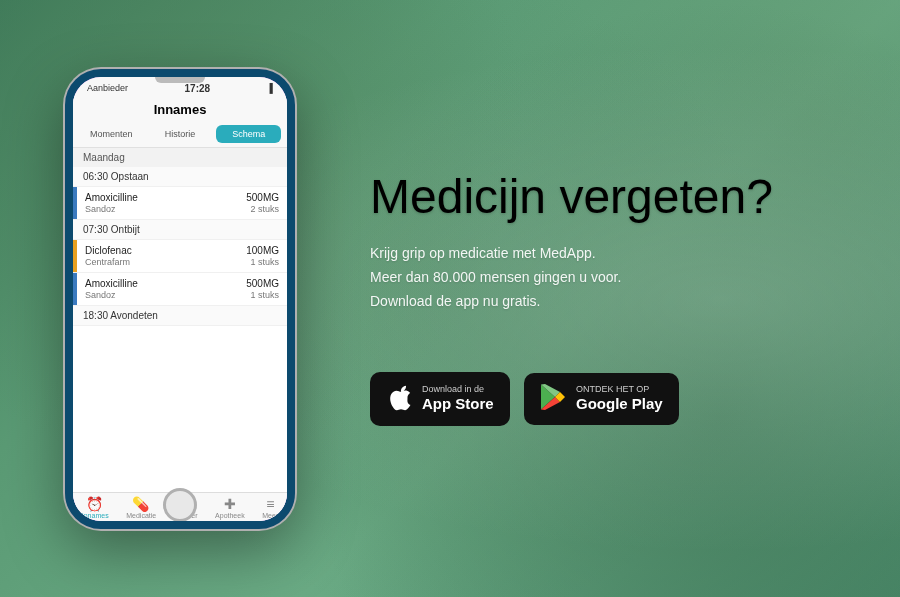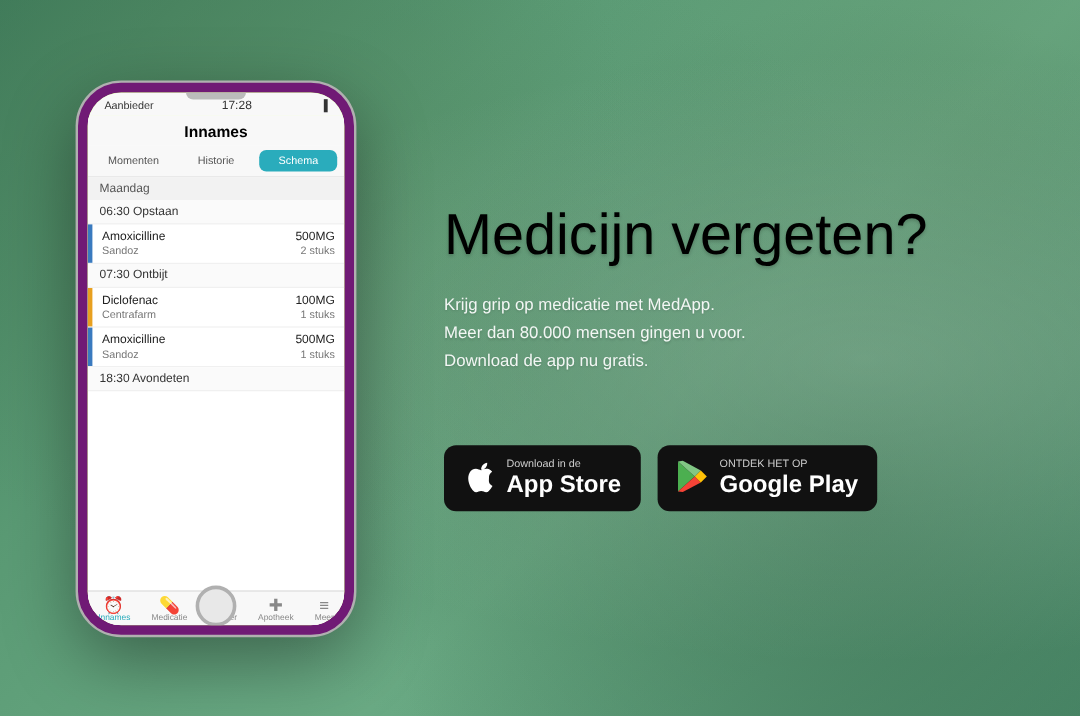--- a/index.html
+++ b/index.html
@@ -45,43 +45,43 @@
       width: 300px;
       display: flex;
       justify-content: center;
       align-items: center;
     }
 
     
     .phone {
       width: 230px;
       height: 460px;
-      background: #bef264;
+      background: #f0abfc;
       border-radius: 36px;
-      border: 8px solid #701a75;
+      border: 8px solid #0c4a6e;
       box-shadow: 0 0 0 2px #b0b0b0, 0 20px 60px rgba(0,0,0,0.4);
       position: relative;
       overflow: hidden;
       display: flex;
       flex-direction: column;
     }
 
     .phone-top-bar {
       background: #f8f8f8;
       padding: 6px 14px 2px;
       display: flex;
       justify-content: space-between;
       align-items: center;
       font-size: 9px;
       color: #333;
       flex-shrink: 0;
     }
 
     .status-time {
-      font-weight: 400;
+      font-weight: 700;
       font-size: 10px;
       text-align: center;
     }
     .status-icons {
       display: flex;
       gap: 3px;
       align-items: center;
       font-size: 9px;
     }
 
@@ -276,21 +276,21 @@
       flex-direction: column;
     }
 
     .store-btn-small {
       font-size: 9px;
       color: #ccc;
       line-height: 1.2;
     }
 
     .store-btn-big {
-      font-size: 20px;
+      font-size: 15px;
       font-weight: 600;
       line-height: 1.2;
     }
 
     .google-play-btn {
       background: #111;
     }
 
     
     .leaf-bg {

